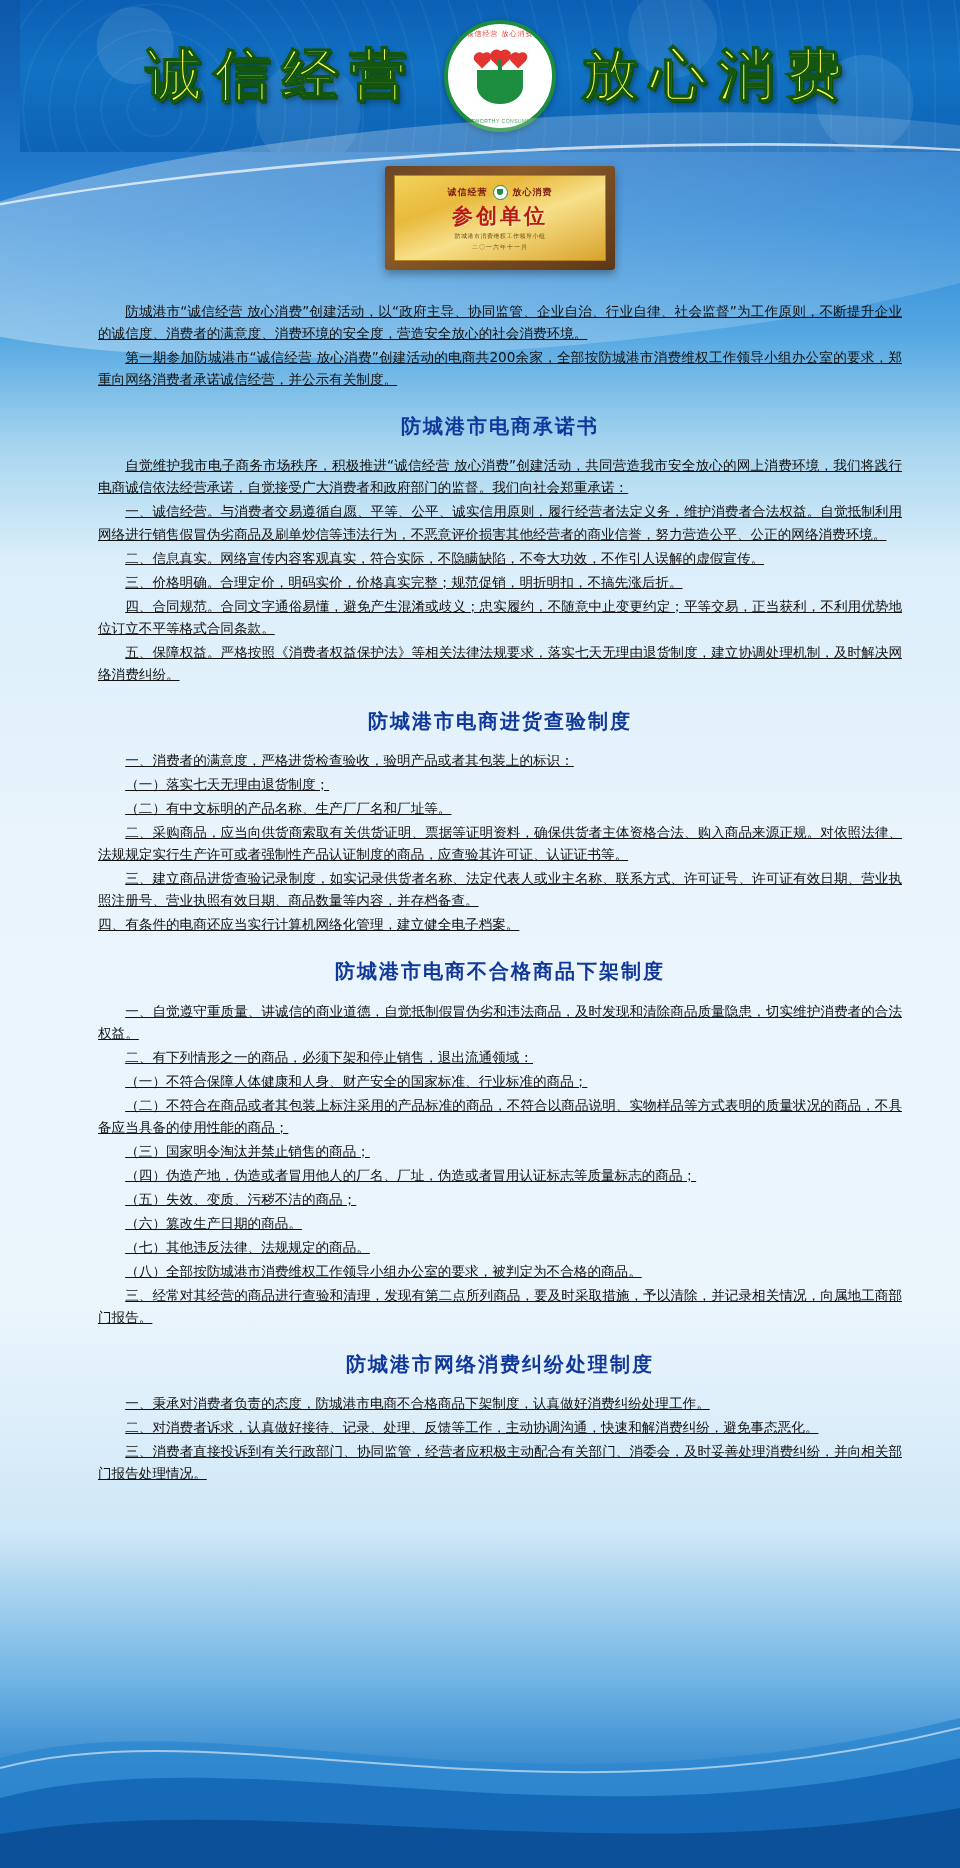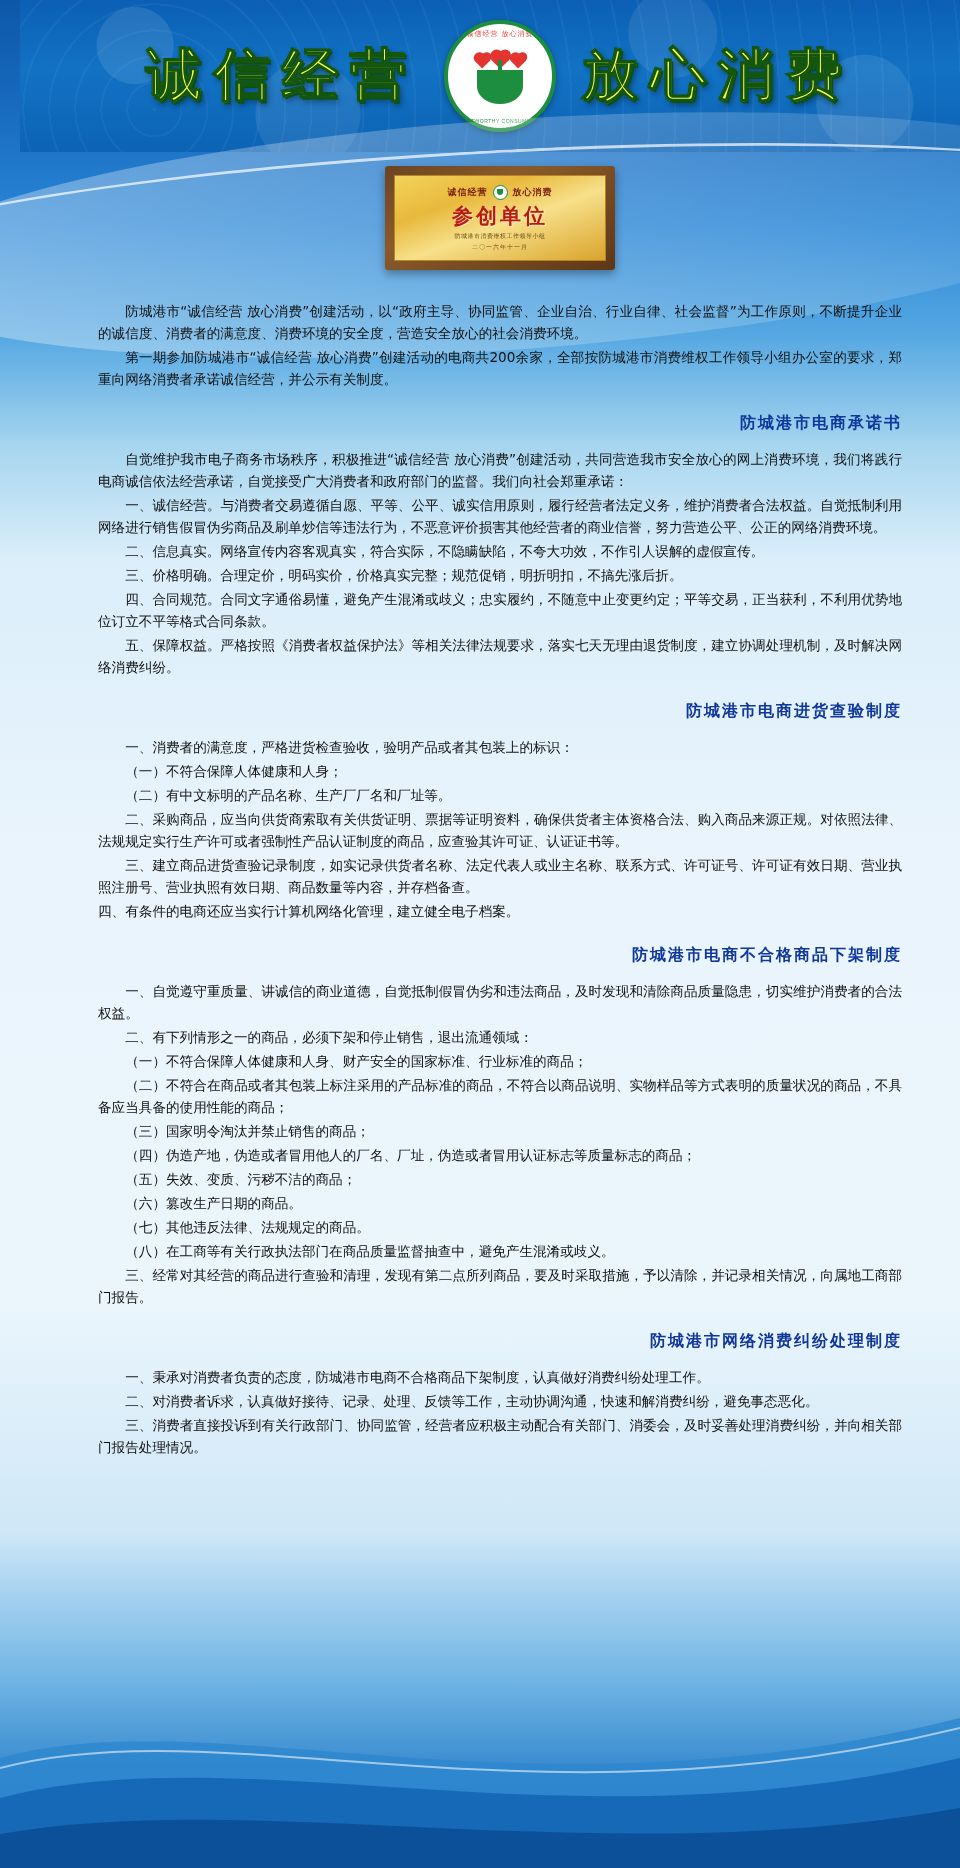--- a/index.html
+++ b/index.html
@@ -259,29 +259,29 @@
     text-align: justify;
   }
   .content p {
     margin: 0 0 2px 0;
     text-indent: 2em;
   }
   .content p.noindent {
     text-indent: 0;
   }
   h2.section-title {
-    text-align: right;
-    font-size: 16px;
+    text-align: center;
+    font-size: 20px;
     font-weight: bold;
     color: #10389a;
     margin: 20px 0 12px 0;
     letter-spacing: 2px;
     font-family: "DejaVu Sans", sans-serif;
   }
-  .block { margin-bottom: 4px; }
+  .block { margin-bottom: 4px; text-decoration: underline; }
 </style>
 </head>
 <body>
 
 <div class="poster">
 
   <div class="banner">
     <div class="banner-inner">
       <div class="banner-text">诚信经营</div>
 
@@ -331,39 +331,39 @@
       <p>一、诚信经营。与消费者交易遵循自愿、平等、公平、诚实信用原则，履行经营者法定义务，维护消费者合法权益。自觉抵制利用网络进行销售假冒伪劣商品及刷单炒信等违法行为，不恶意评价损害其他经营者的商业信誉，努力营造公平、公正的网络消费环境。</p>
       <p>二、信息真实。网络宣传内容客观真实，符合实际，不隐瞒缺陷，不夸大功效，不作引人误解的虚假宣传。</p>
       <p>三、价格明确。合理定价，明码实价，价格真实完整；规范促销，明折明扣，不搞先涨后折。</p>
       <p>四、合同规范。合同文字通俗易懂，避免产生混淆或歧义；忠实履约，不随意中止变更约定；平等交易，正当获利，不利用优势地位订立不平等格式合同条款。</p>
       <p>五、保障权益。严格按照《消费者权益保护法》等相关法律法规要求，落实七天无理由退货制度，建立协调处理机制，及时解决网络消费纠纷。</p>
     </div>
 
     <h2 class="section-title">防城港市电商进货查验制度</h2>
     <div class="block">
       <p>一、消费者的满意度，严格进货检查验收，验明产品或者其包装上的标识：</p>
-      <p>（一）不符合保障人体健康和人身；</p>
+      <p>（一）落实七天无理由退货制度；</p>
       <p>（二）有中文标明的产品名称、生产厂厂名和厂址等。</p>
       <p>二、采购商品，应当向供货商索取有关供货证明、票据等证明资料，确保供货者主体资格合法、购入商品来源正规。对依照法律、法规规定实行生产许可或者强制性产品认证制度的商品，应查验其许可证、认证证书等。</p>
       <p>三、建立商品进货查验记录制度，如实记录供货者名称、法定代表人或业主名称、联系方式、许可证号、许可证有效日期、营业执照注册号、营业执照有效日期、商品数量等内容，并存档备查。</p>
       <p class="noindent">四、有条件的电商还应当实行计算机网络化管理，建立健全电子档案。</p>
     </div>
 
     <h2 class="section-title">防城港市电商不合格商品下架制度</h2>
     <div class="block">
       <p>一、自觉遵守重质量、讲诚信的商业道德，自觉抵制假冒伪劣和违法商品，及时发现和清除商品质量隐患，切实维护消费者的合法权益。</p>
       <p>二、有下列情形之一的商品，必须下架和停止销售，退出流通领域：</p>
       <p>（一）不符合保障人体健康和人身、财产安全的国家标准、行业标准的商品；</p>
       <p>（二）不符合在商品或者其包装上标注采用的产品标准的商品，不符合以商品说明、实物样品等方式表明的质量状况的商品，不具备应当具备的使用性能的商品；</p>
       <p>（三）国家明令淘汰并禁止销售的商品；</p>
       <p>（四）伪造产地，伪造或者冒用他人的厂名、厂址，伪造或者冒用认证标志等质量标志的商品；</p>
       <p>（五）失效、变质、污秽不洁的商品；</p>
       <p>（六）篡改生产日期的商品。</p>
       <p>（七）其他违反法律、法规规定的商品。</p>
-      <p>（八）在工商等有关行政执法部门在商品质量监督抽查中，避免产生混淆或歧义。</p>
+      <p>（八）全部按防城港市消费维权工作领导小组办公室的要求，被判定为不合格的商品。</p>
       <p>三、经常对其经营的商品进行查验和清理，发现有第二点所列商品，要及时采取措施，予以清除，并记录相关情况，向属地工商部门报告。</p>
     </div>
 
     <h2 class="section-title">防城港市网络消费纠纷处理制度</h2>
     <div class="block">
       <p>一、秉承对消费者负责的态度，防城港市电商不合格商品下架制度，认真做好消费纠纷处理工作。</p>
       <p>二、对消费者诉求，认真做好接待、记录、处理、反馈等工作，主动协调沟通，快速和解消费纠纷，避免事态恶化。</p>
       <p>三、消费者直接投诉到有关行政部门、协同监管，经营者应积极主动配合有关部门、消委会，及时妥善处理消费纠纷，并向相关部门报告处理情况。</p>
     </div>
 

